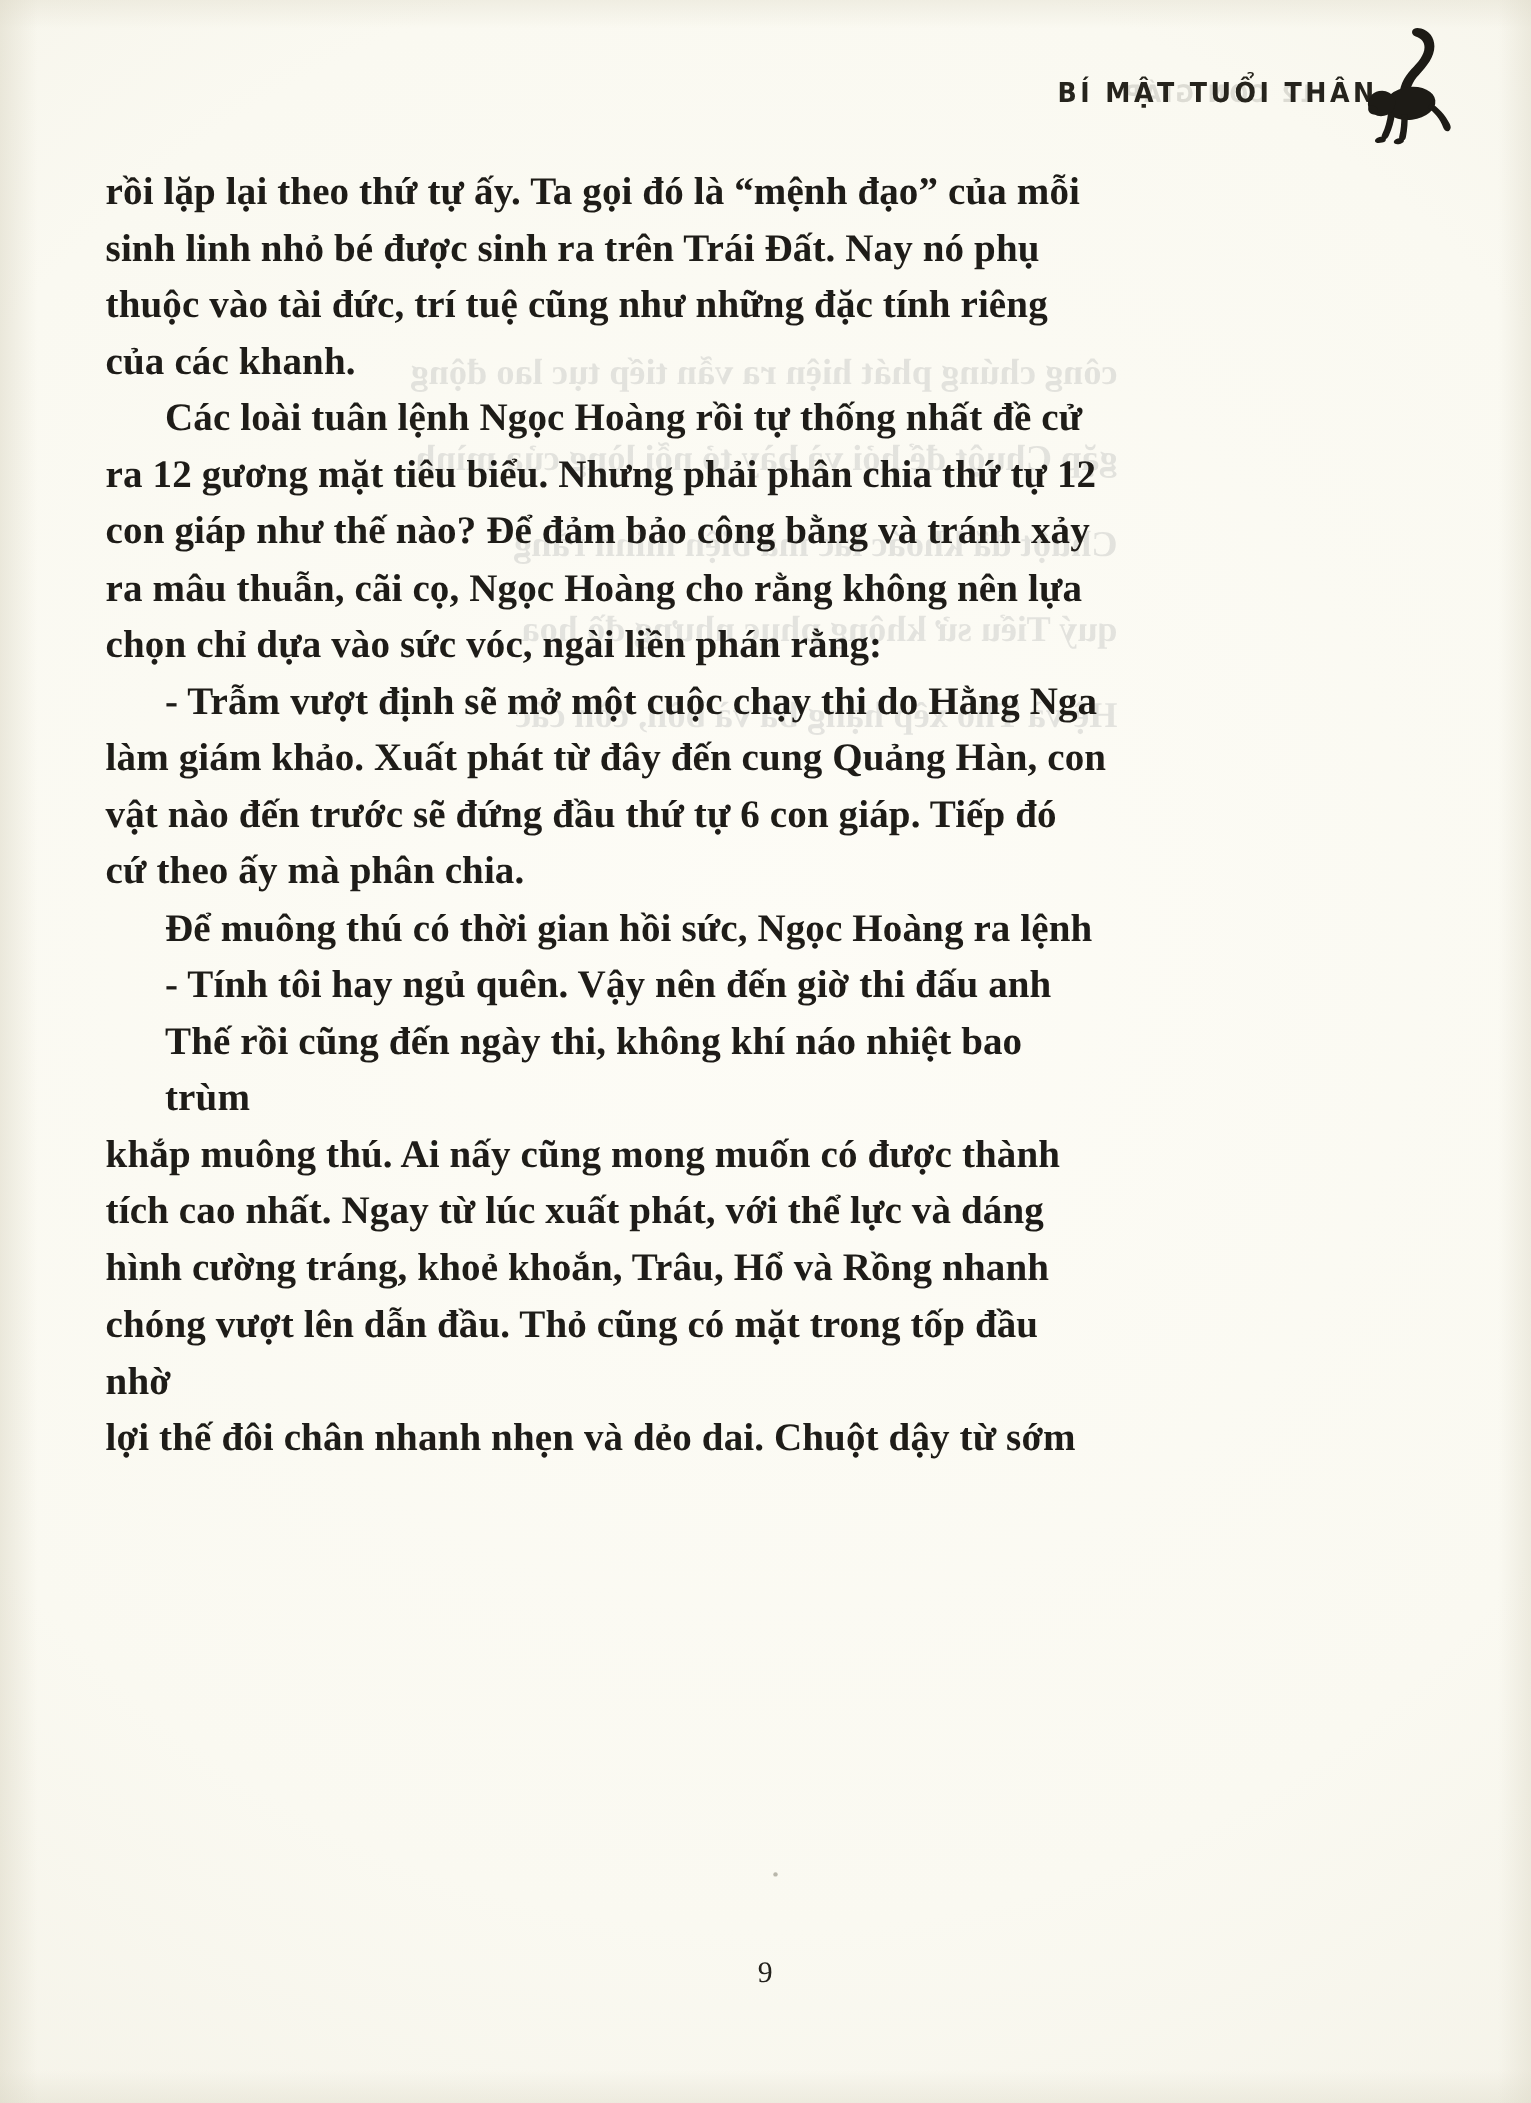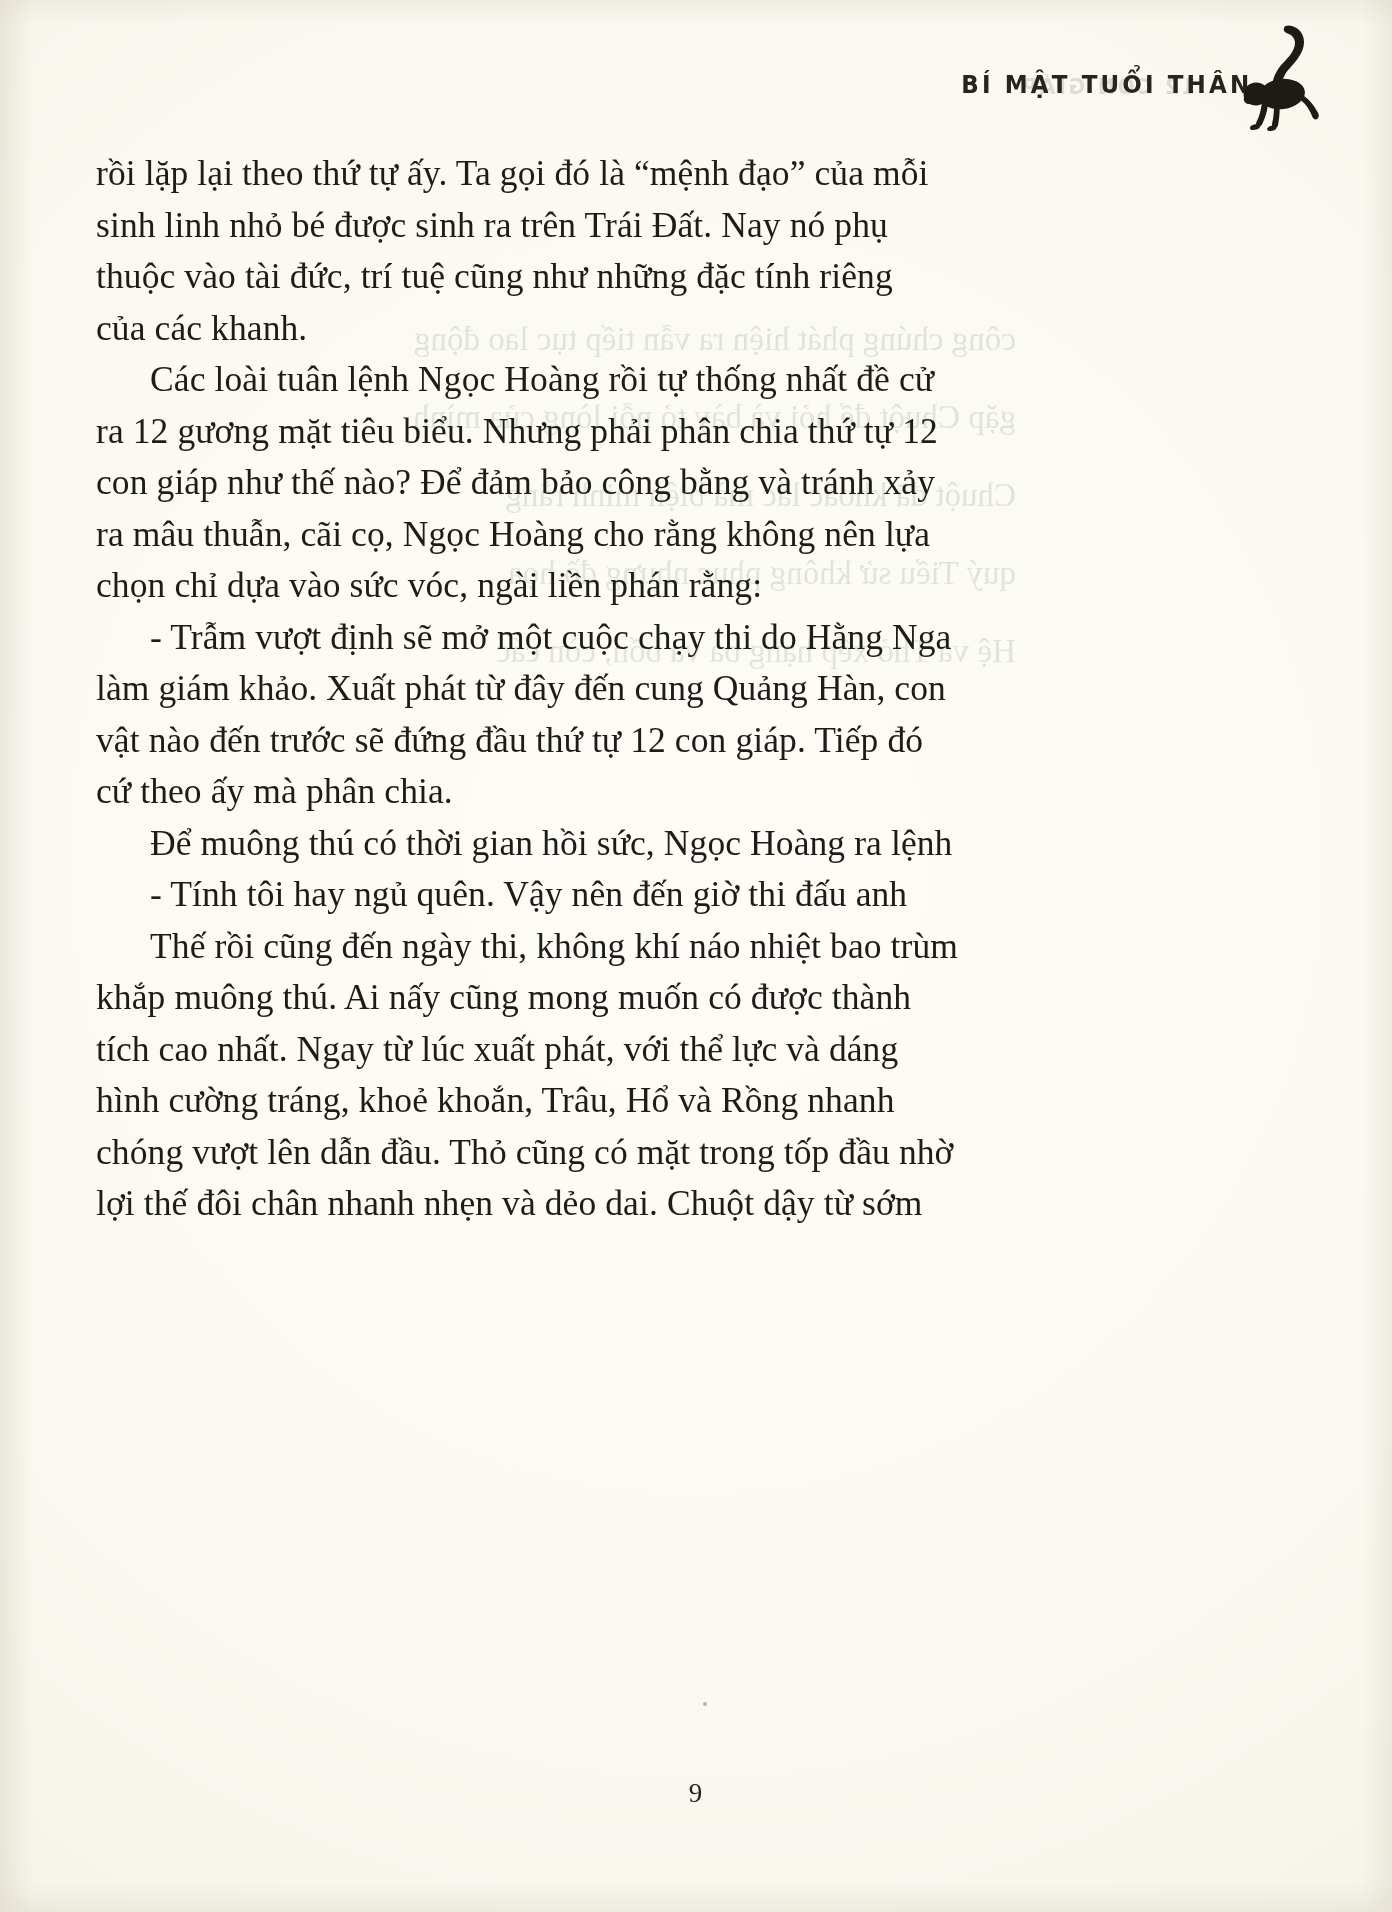--- a/index.html
+++ b/index.html
@@ -91,21 +91,21 @@
     margin: 0;
     font-size: 35.5px;
     line-height: 51.5px;
     color: #1e1c18;
     text-align: left;
     letter-spacing: .1px;
     white-space: pre-wrap;
   }
   .para.indent { text-indent: 0; }
 
-  .line { display: block; }
+  .line { display: block; font-weight: bold; }
   .line.ind { padding-left: 54px; }
 
   
   .bleed {
     position: absolute;
     left: 86px;
     top: 300px;
     width: 930px;
     z-index: 1;
     opacity: .115;
@@ -184,21 +184,21 @@
         </g>
       </svg>
     </div>
   </div>
 
   <div class="bleed" id="bleed"><span class="line">công chúng phát hiện ra vẫn tiếp tục lao động</span><span class="line">gặp Chuột để hỏi và bày tỏ nỗi lòng của mình</span><span class="line">Chuột đã khoác lác mà biện minh rằng</span><span class="line">quý Tiểu sử không phục nhưng đồ họa</span><span class="line">Hệ và Thỏ xếp hạng ba và bốn, còn các</span></div>
 
   <div class="body-col" id="body-col">
       <p class="para"><span class="line">rồi lặp lại theo thứ tự ấy. Ta gọi đó là “mệnh đạo” của mỗi</span><span class="line">sinh linh nhỏ bé được sinh ra trên Trái Đất. Nay nó phụ</span><span class="line">thuộc vào tài đức, trí tuệ cũng như những đặc tính riêng</span><span class="line">của các khanh.</span></p>
       <p class="para indent"><span class="line ind">Các loài tuân lệnh Ngọc Hoàng rồi tự thống nhất đề cử</span><span class="line">ra 12 gương mặt tiêu biểu. Nhưng phải phân chia thứ tự 12</span><span class="line">con giáp như thế nào? Để đảm bảo công bằng và tránh xảy</span><span class="line">ra mâu thuẫn, cãi cọ, Ngọc Hoàng cho rằng không nên lựa</span><span class="line">chọn chỉ dựa vào sức vóc, ngài liền phán rằng:</span></p>
-      <p class="para indent"><span class="line ind">- Trẫm vượt định sẽ mở một cuộc chạy thi do Hằng Nga</span><span class="line">làm giám khảo. Xuất phát từ đây đến cung Quảng Hàn, con</span><span class="line">vật nào đến trước sẽ đứng đầu thứ tự 12 con giáp. Tiếp đó</span><span class="line">cứ theo ấy mà phân chia.</span></p>
+      <p class="para indent"><span class="line ind">- Trẫm vượt định sẽ mở một cuộc chạy thi do Hằng Nga</span><span class="line">làm giám khảo. Xuất phát từ đây đến cung Quảng Hàn, con</span><span class="line">vật nào đến trước sẽ đứng đầu thứ tự 6 con giáp. Tiếp đó</span><span class="line">cứ theo ấy mà phân chia.</span></p>
       <p class="para indent"><span class="line ind">Để muông thú có thời gian hồi sức, Ngọc Hoàng ra lệnh</span></p>
       <p class="para indent"><span class="line ind">- Tính tôi hay ngủ quên. Vậy nên đến giờ thi đấu anh</span></p>
       <p class="para indent"><span class="line ind">Thế rồi cũng đến ngày thi, không khí náo nhiệt bao trùm</span><span class="line">khắp muông thú. Ai nấy cũng mong muốn có được thành</span><span class="line">tích cao nhất. Ngay từ lúc xuất phát, với thể lực và dáng</span><span class="line">hình cường tráng, khoẻ khoắn, Trâu, Hổ và Rồng nhanh</span><span class="line">chóng vượt lên dẫn đầu. Thỏ cũng có mặt trong tốp đầu nhờ</span><span class="line">lợi thế đôi chân nhanh nhẹn và dẻo dai. Chuột dậy từ sớm</span></p>
     </div>
 
   <div class="folio-dot"></div>
 
   <div class="folio">9</div>
 
 </div>

